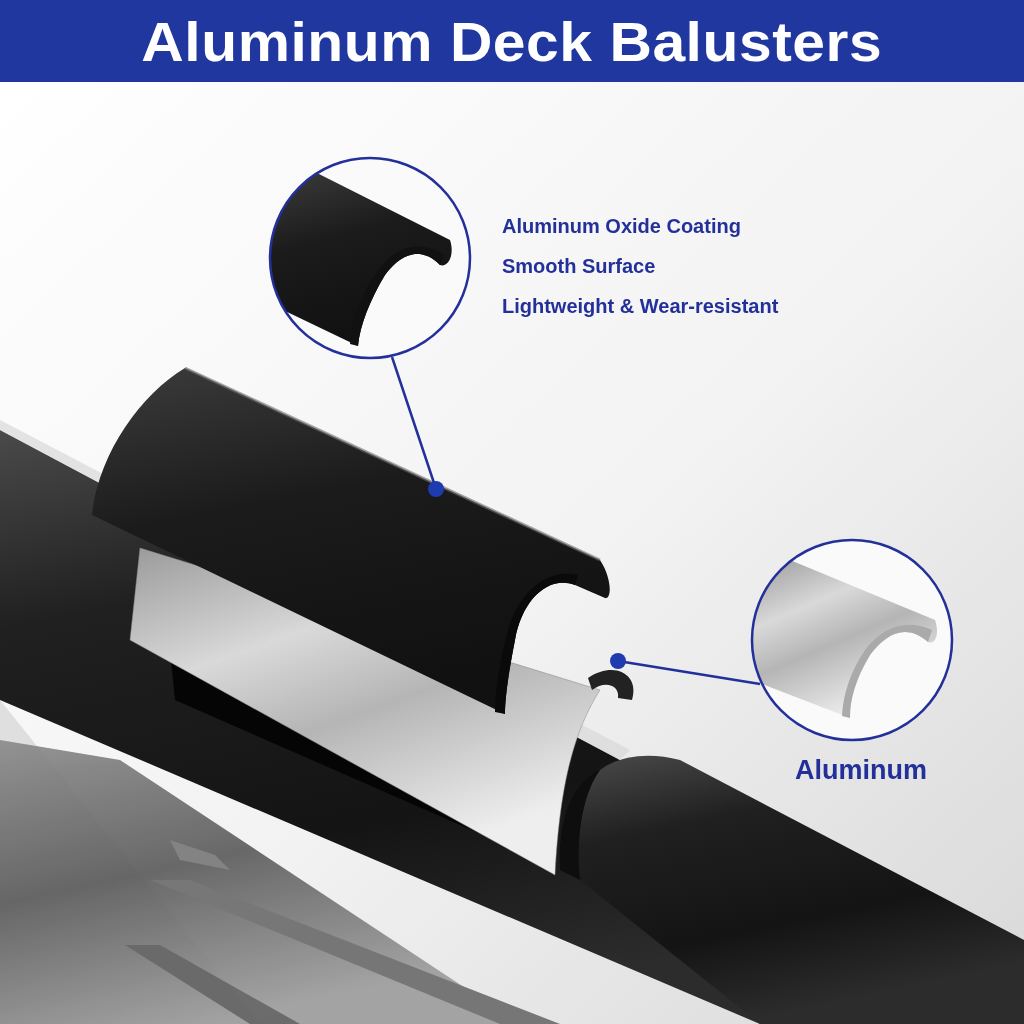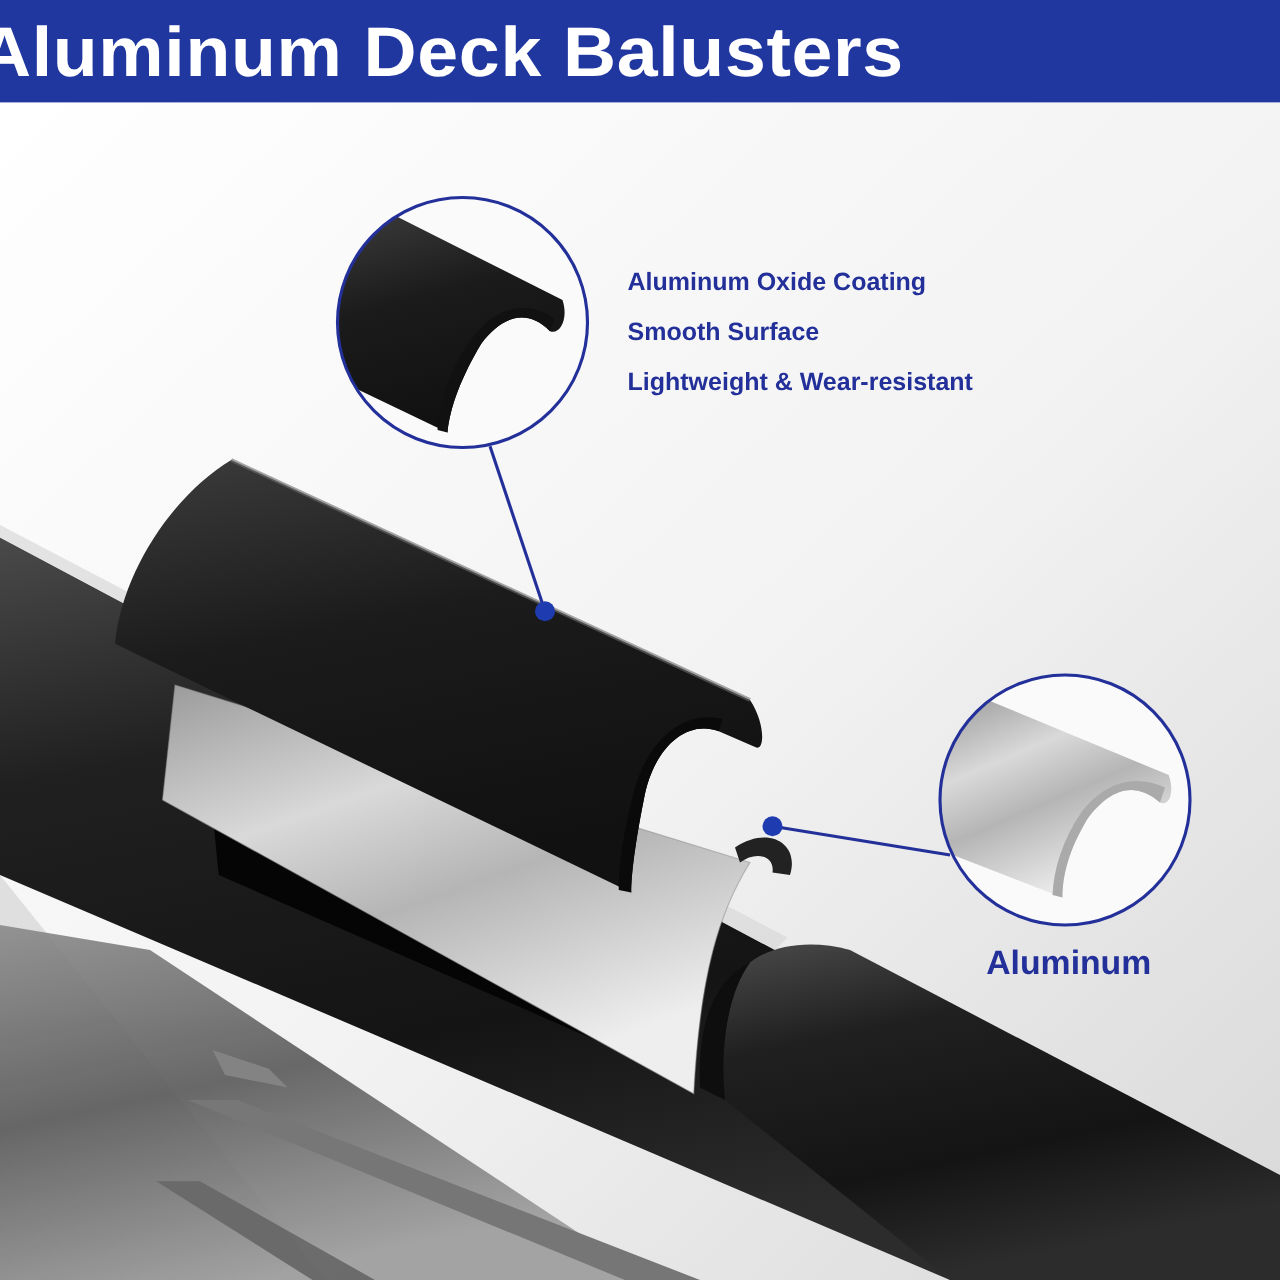--- a/index.html
+++ b/index.html
@@ -1,23 +1,23 @@
 <!DOCTYPE html>
 <html><head>
 <meta charset="utf-8">
 <style>
   html,body{margin:0;padding:0;}
   body{width:1024px;height:1024px;overflow:hidden;background:#f4f4f4;font-family:"Liberation Sans",sans-serif;position:relative;}
-  .banner{position:absolute;left:0;top:0;width:1024px;height:82px;background:#2137a0;display:flex;align-items:center;justify-content:flex-start;}
+  .banner{position:absolute;left:0;top:0;width:1024px;height:82px;background:#2137a0;display:flex;align-items:center;justify-content:center;}
   .banner h1{margin:0;color:#ffffff;font-family:"Liberation Sans",sans-serif;font-weight:700;font-size:56px;letter-spacing:0.5px;transform:scaleX(1.05);}
   .scene{position:absolute;left:0;top:82px;width:1024px;height:942px;}
   .callout-text{position:absolute;color:#23309a;font-weight:700;font-family:"Liberation Sans",sans-serif;}
   .features{left:502px;top:206px;font-size:20px;line-height:40px;}
   .features div{white-space:nowrap;}
-  .alloy{left:770px;top:754px;width:170px;text-align:center;font-size:27px;line-height:32px;}
+  .alloy{left:795px;top:754px;width:170px;text-align:left;font-size:27px;line-height:32px;}
 </style>
 </head>
 <body>
 
 <div class="banner">
   <h1>Aluminum Deck Balusters</h1>
 </div>
 
 <svg class="scene" width="1024" height="942" viewBox="0 82 1024 942" xmlns="http://www.w3.org/2000/svg">
   <defs>

